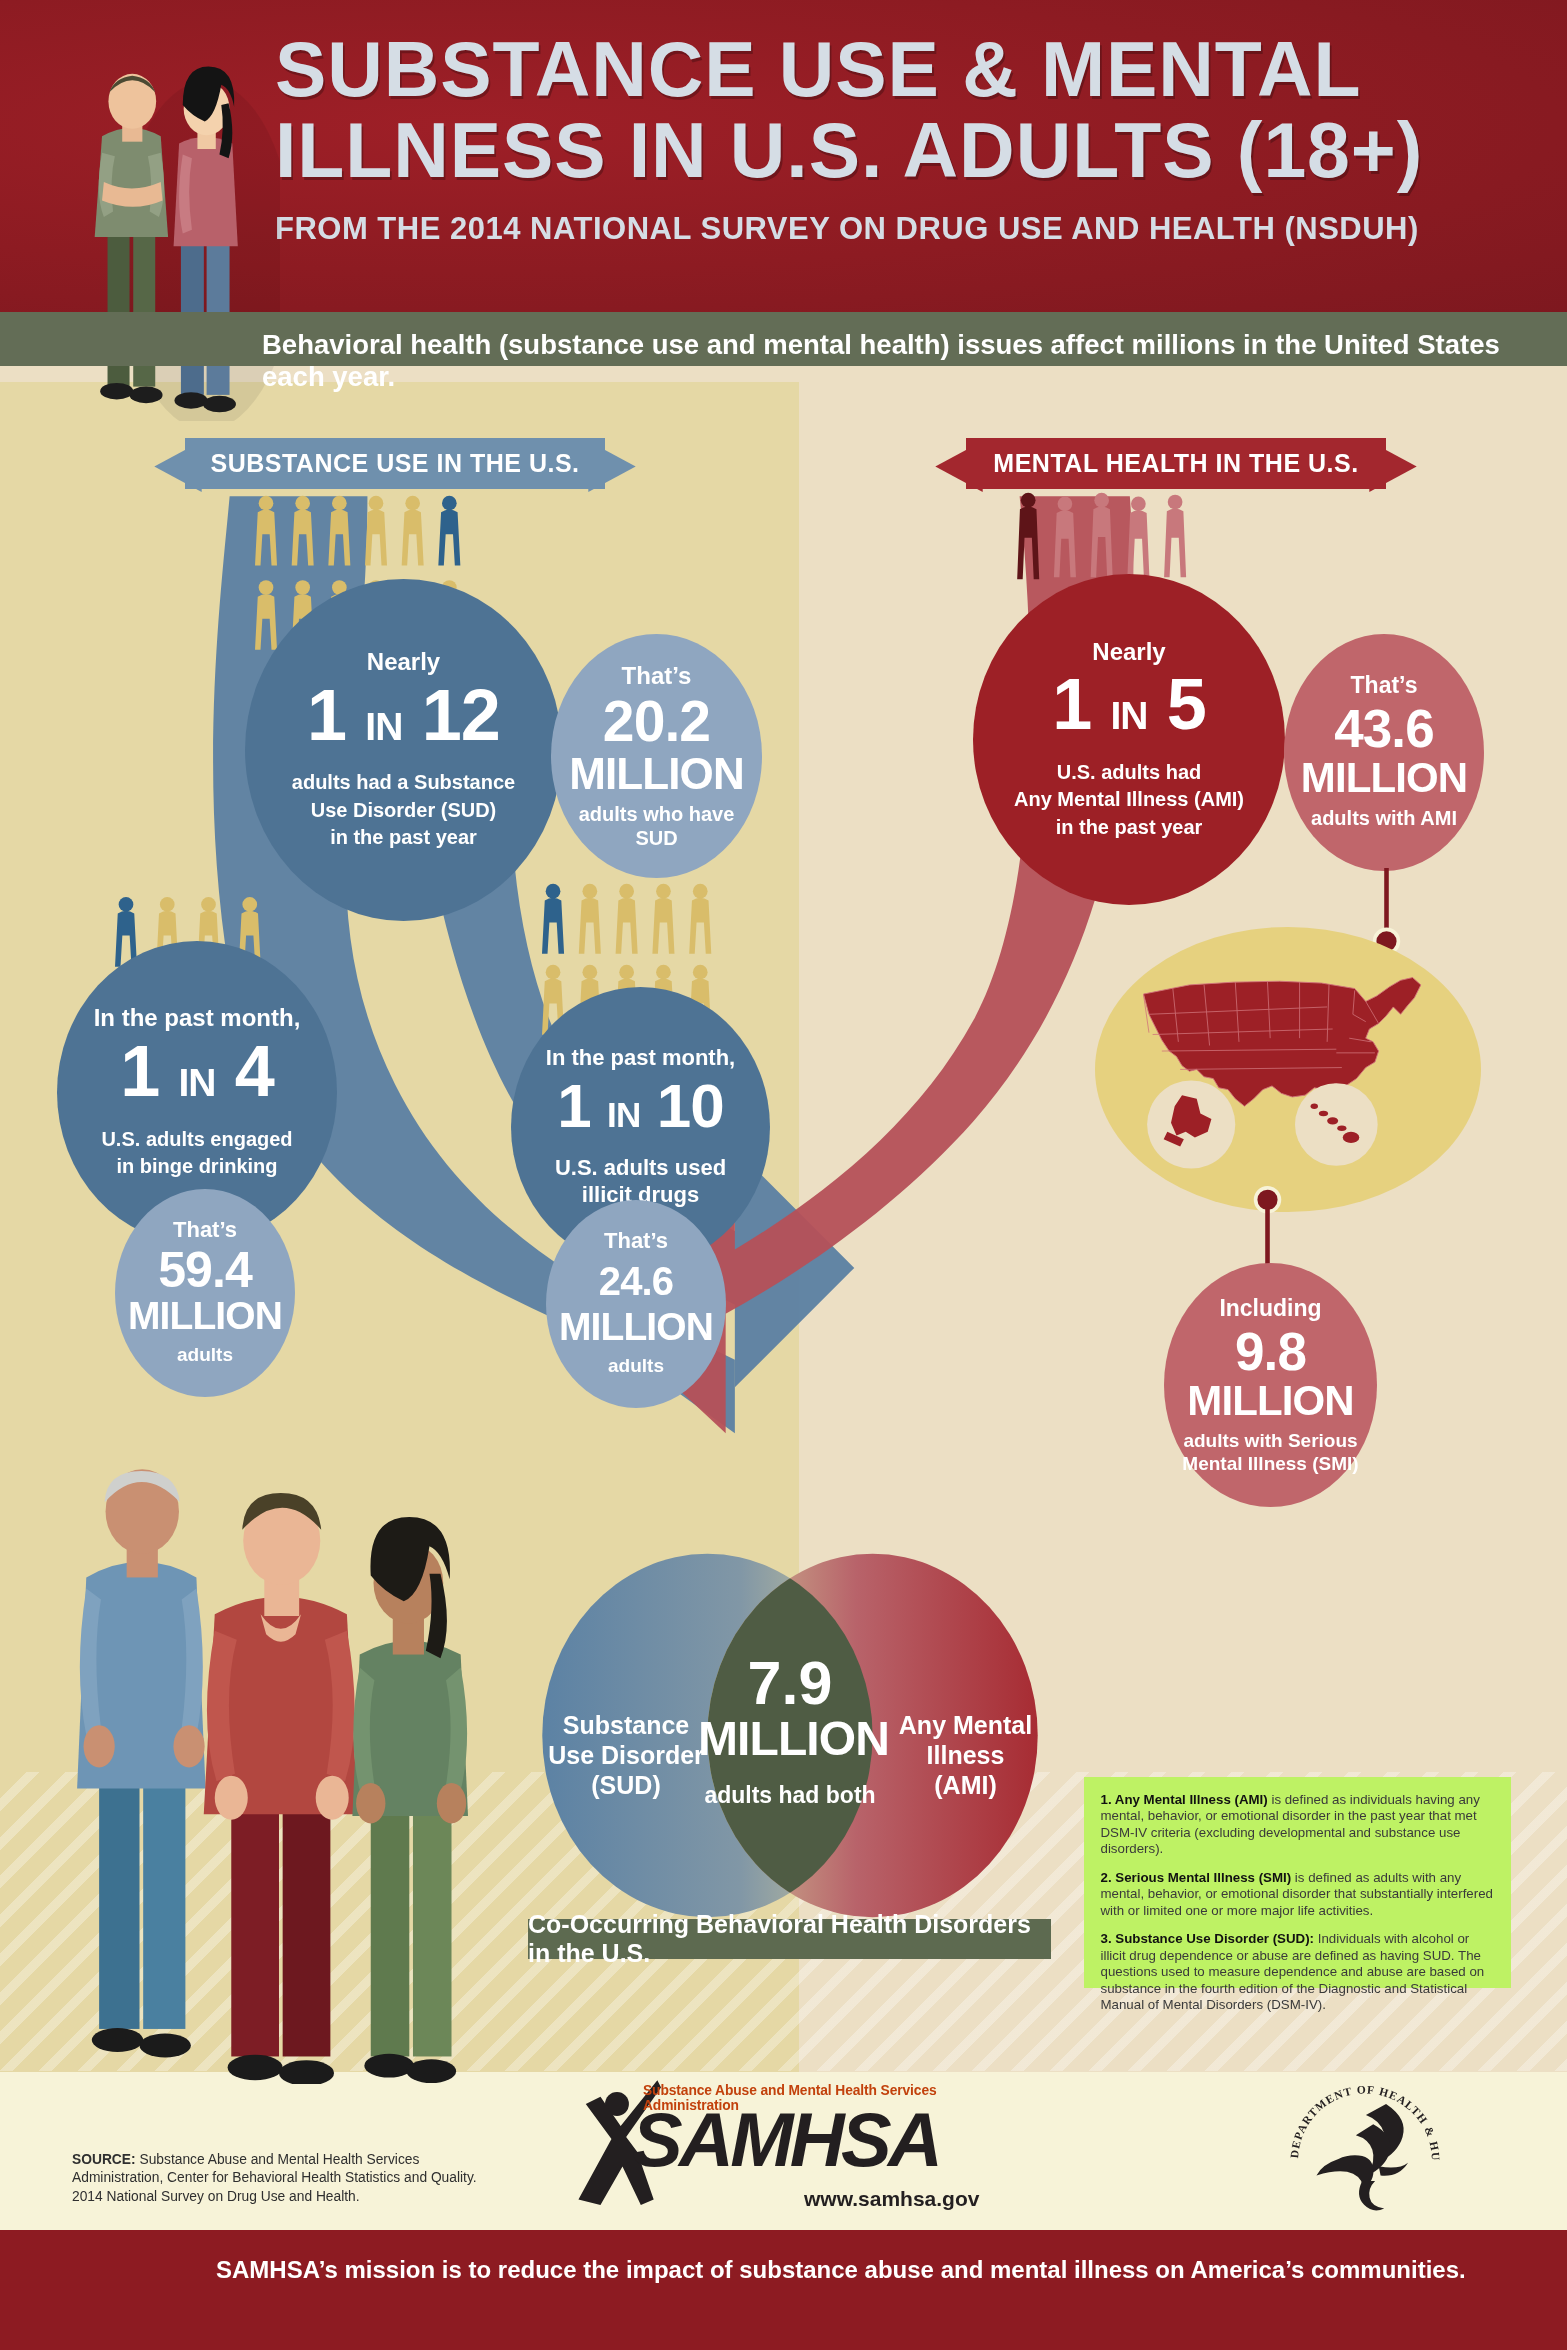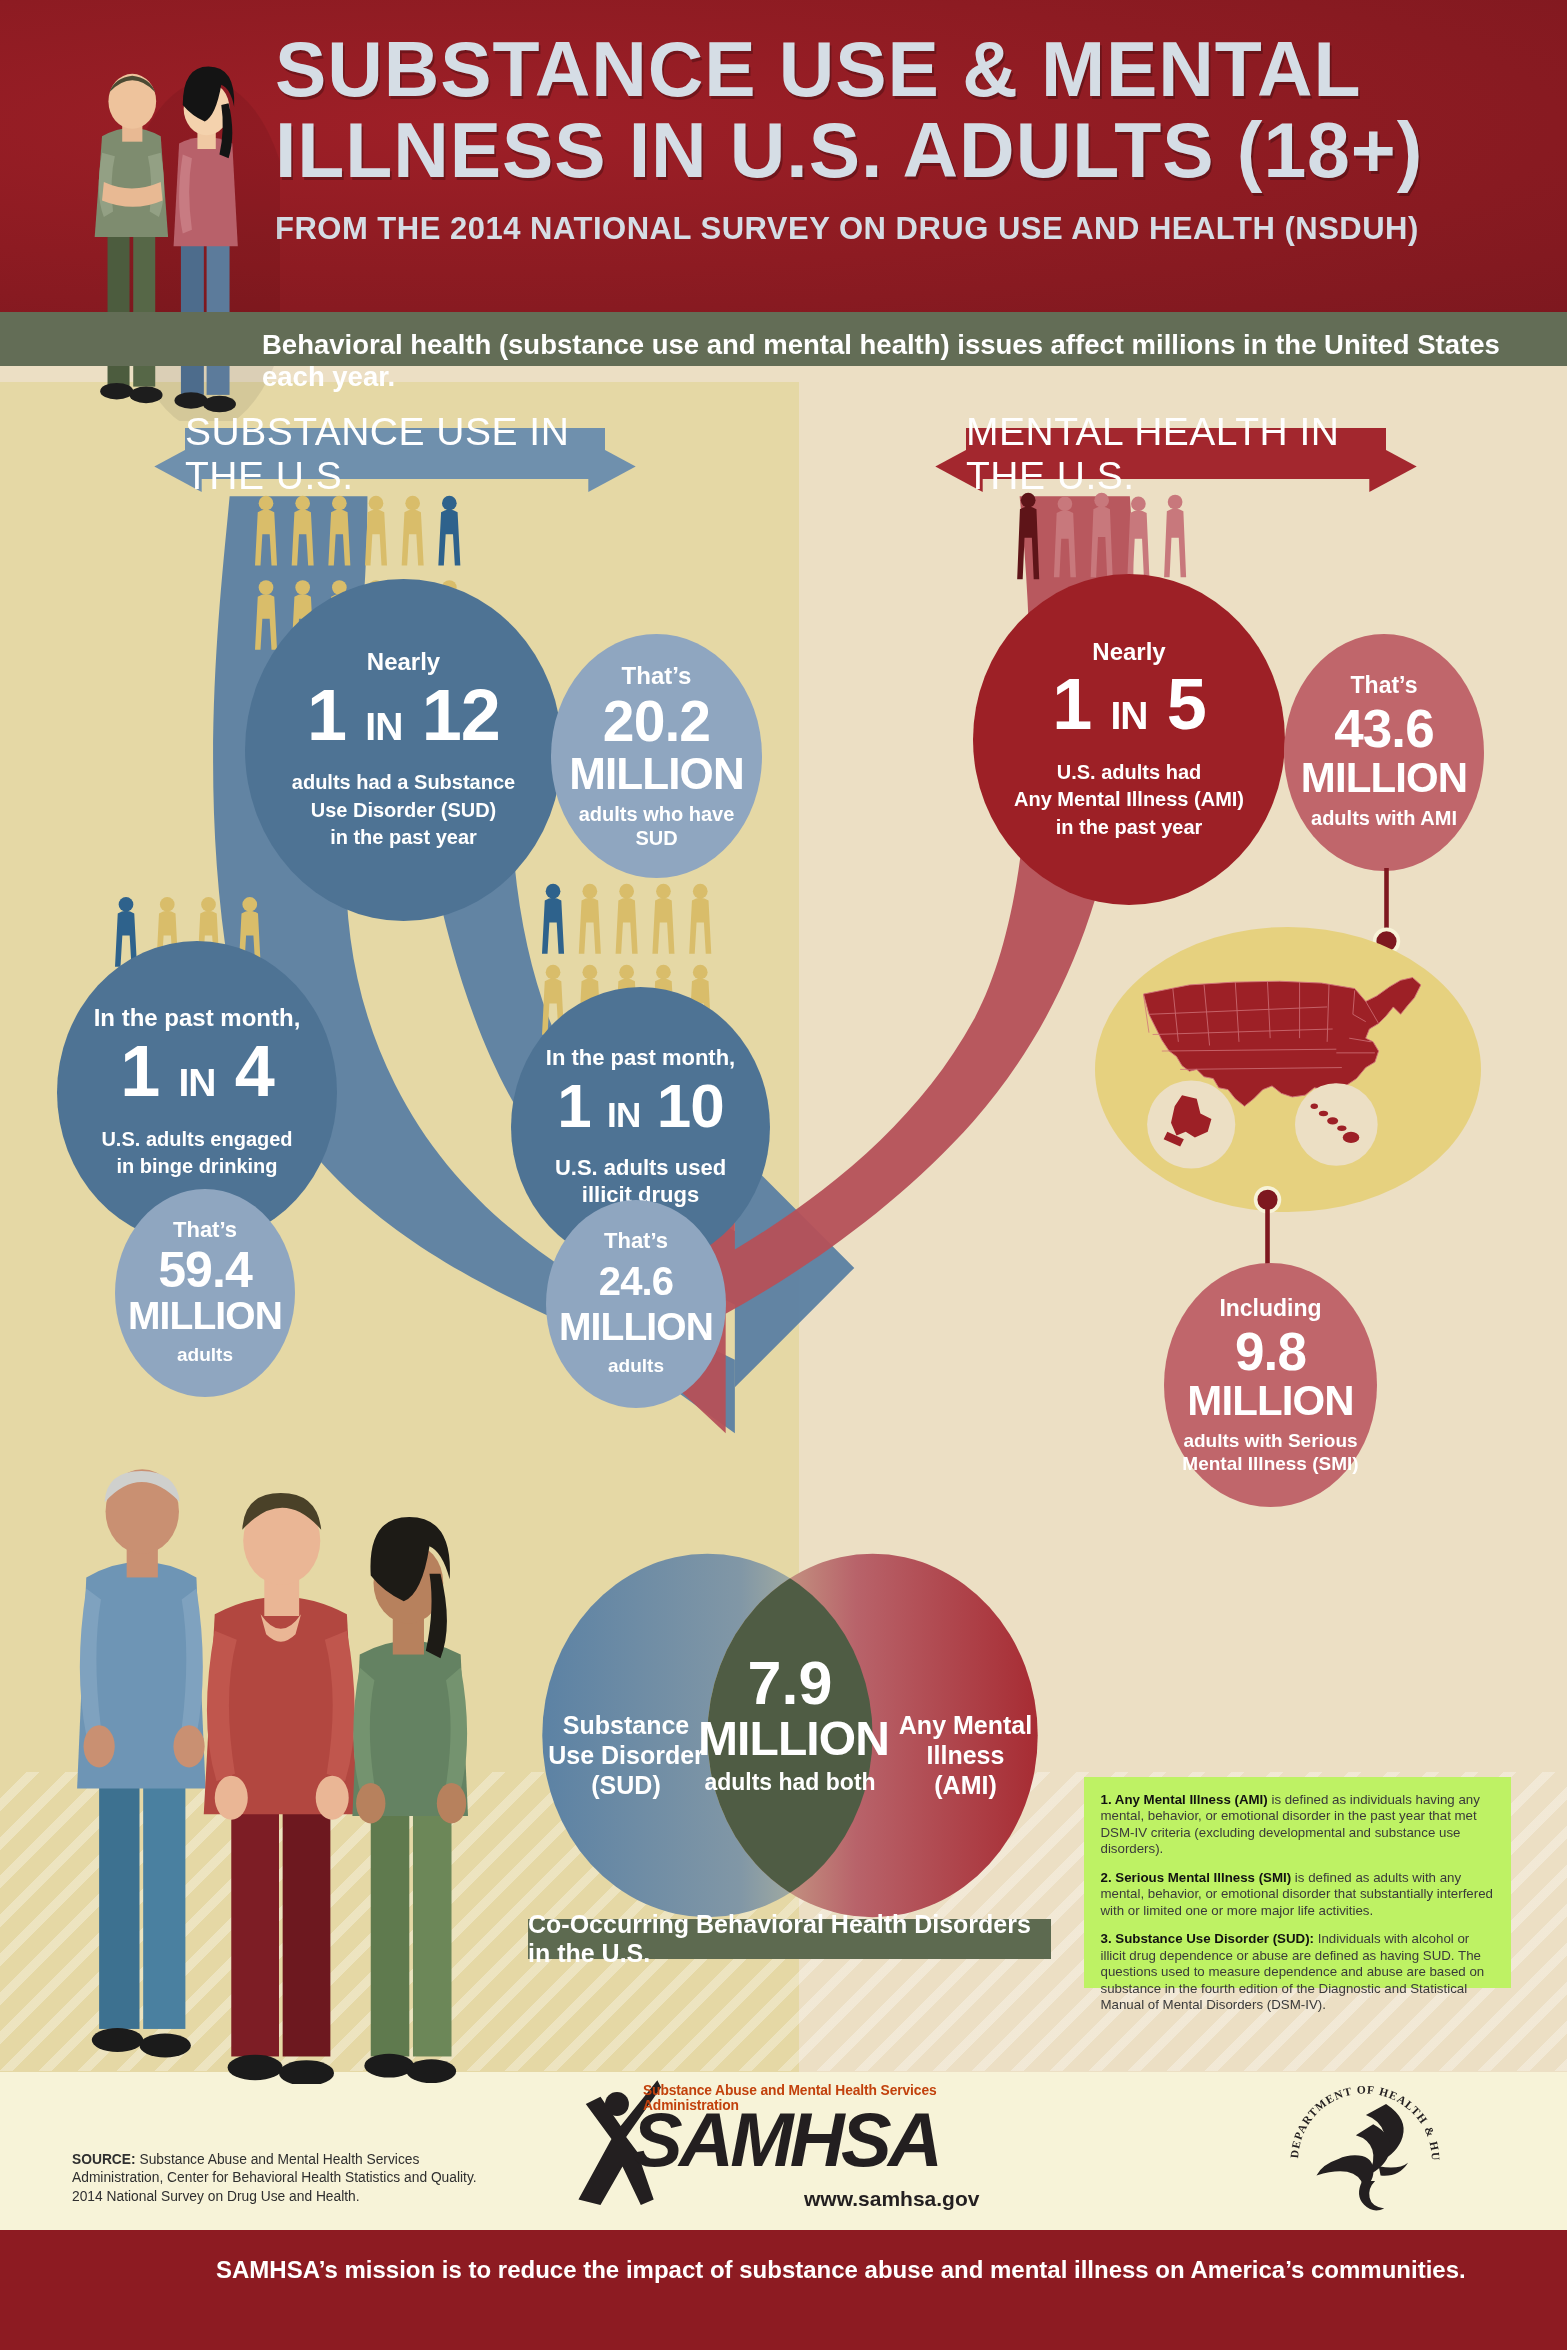--- a/index.html
+++ b/index.html
@@ -47,23 +47,23 @@
     position:absolute; left:262px; top:16.5px;
     color:#ffffff; font-size:27.5px; font-weight:bold;
   }
 
   
   .couple { position:absolute; left:69px; top:44px; width:211px; height:377px; }
 
   
   .ribbon { position:absolute; height:51px; }
   .ribbon .bar {
-    position:absolute; left:31px; top:0; right:31px; height:51px;
+    position:absolute; left:31px; top:10px; right:31px; height:51px;
     display:flex; align-items:center; justify-content:center;
-    color:#fff; font-size:39px; font-weight:normal; letter-spacing:0.5px;
+    color:#fff; font-size:25px; font-weight:bold; letter-spacing:0.5px;
   }
   .ribbon .tail-l, .ribbon .tail-r {
     position:absolute; top:13px; width:48px; height:51px;
   }
   .ribbon-blue .bar { background:#6f90ad; }
   .ribbon-red  .bar { background:#a3272e; }
 
   
   .circ {
     position:absolute; border-radius:50%;
@@ -591,21 +591,21 @@
 
   <div class="venn-label" style="left:883px; top:1710px; width:165px;">
     <div>Any Mental</div>
     <div>Illness</div>
     <div>(AMI)</div>
   </div>
 
   <div style="position:absolute; left:698px; top:1653px; width:184px; text-align:center; color:#fff;">
     <div style="font-size:61px; font-weight:bold; line-height:61px;">7.9</div>
     <div style="font-size:48px; font-weight:bold; line-height:50px; letter-spacing:-0.9px;">MILLION</div>
-    <div style="font-size:23px; font-weight:bold; margin-top:5px;">adults had both</div>
+    <div style="font-size:23px; font-weight:bold; margin-top:18px;">adults had both</div>
   </div>
 
   <div class="venn-bar">
     <span>Co-Occurring Behavioral Health Disorders in the U.S.</span>
   </div>
 
   <div class="footnotes">
     <p>
       <b>1. Any Mental Illness (AMI)</b><span> is defined as individuals having any mental, behavior, or emotional disorder in the past year that met DSM-IV criteria (excluding developmental and substance use disorders).</span>
     </p>

